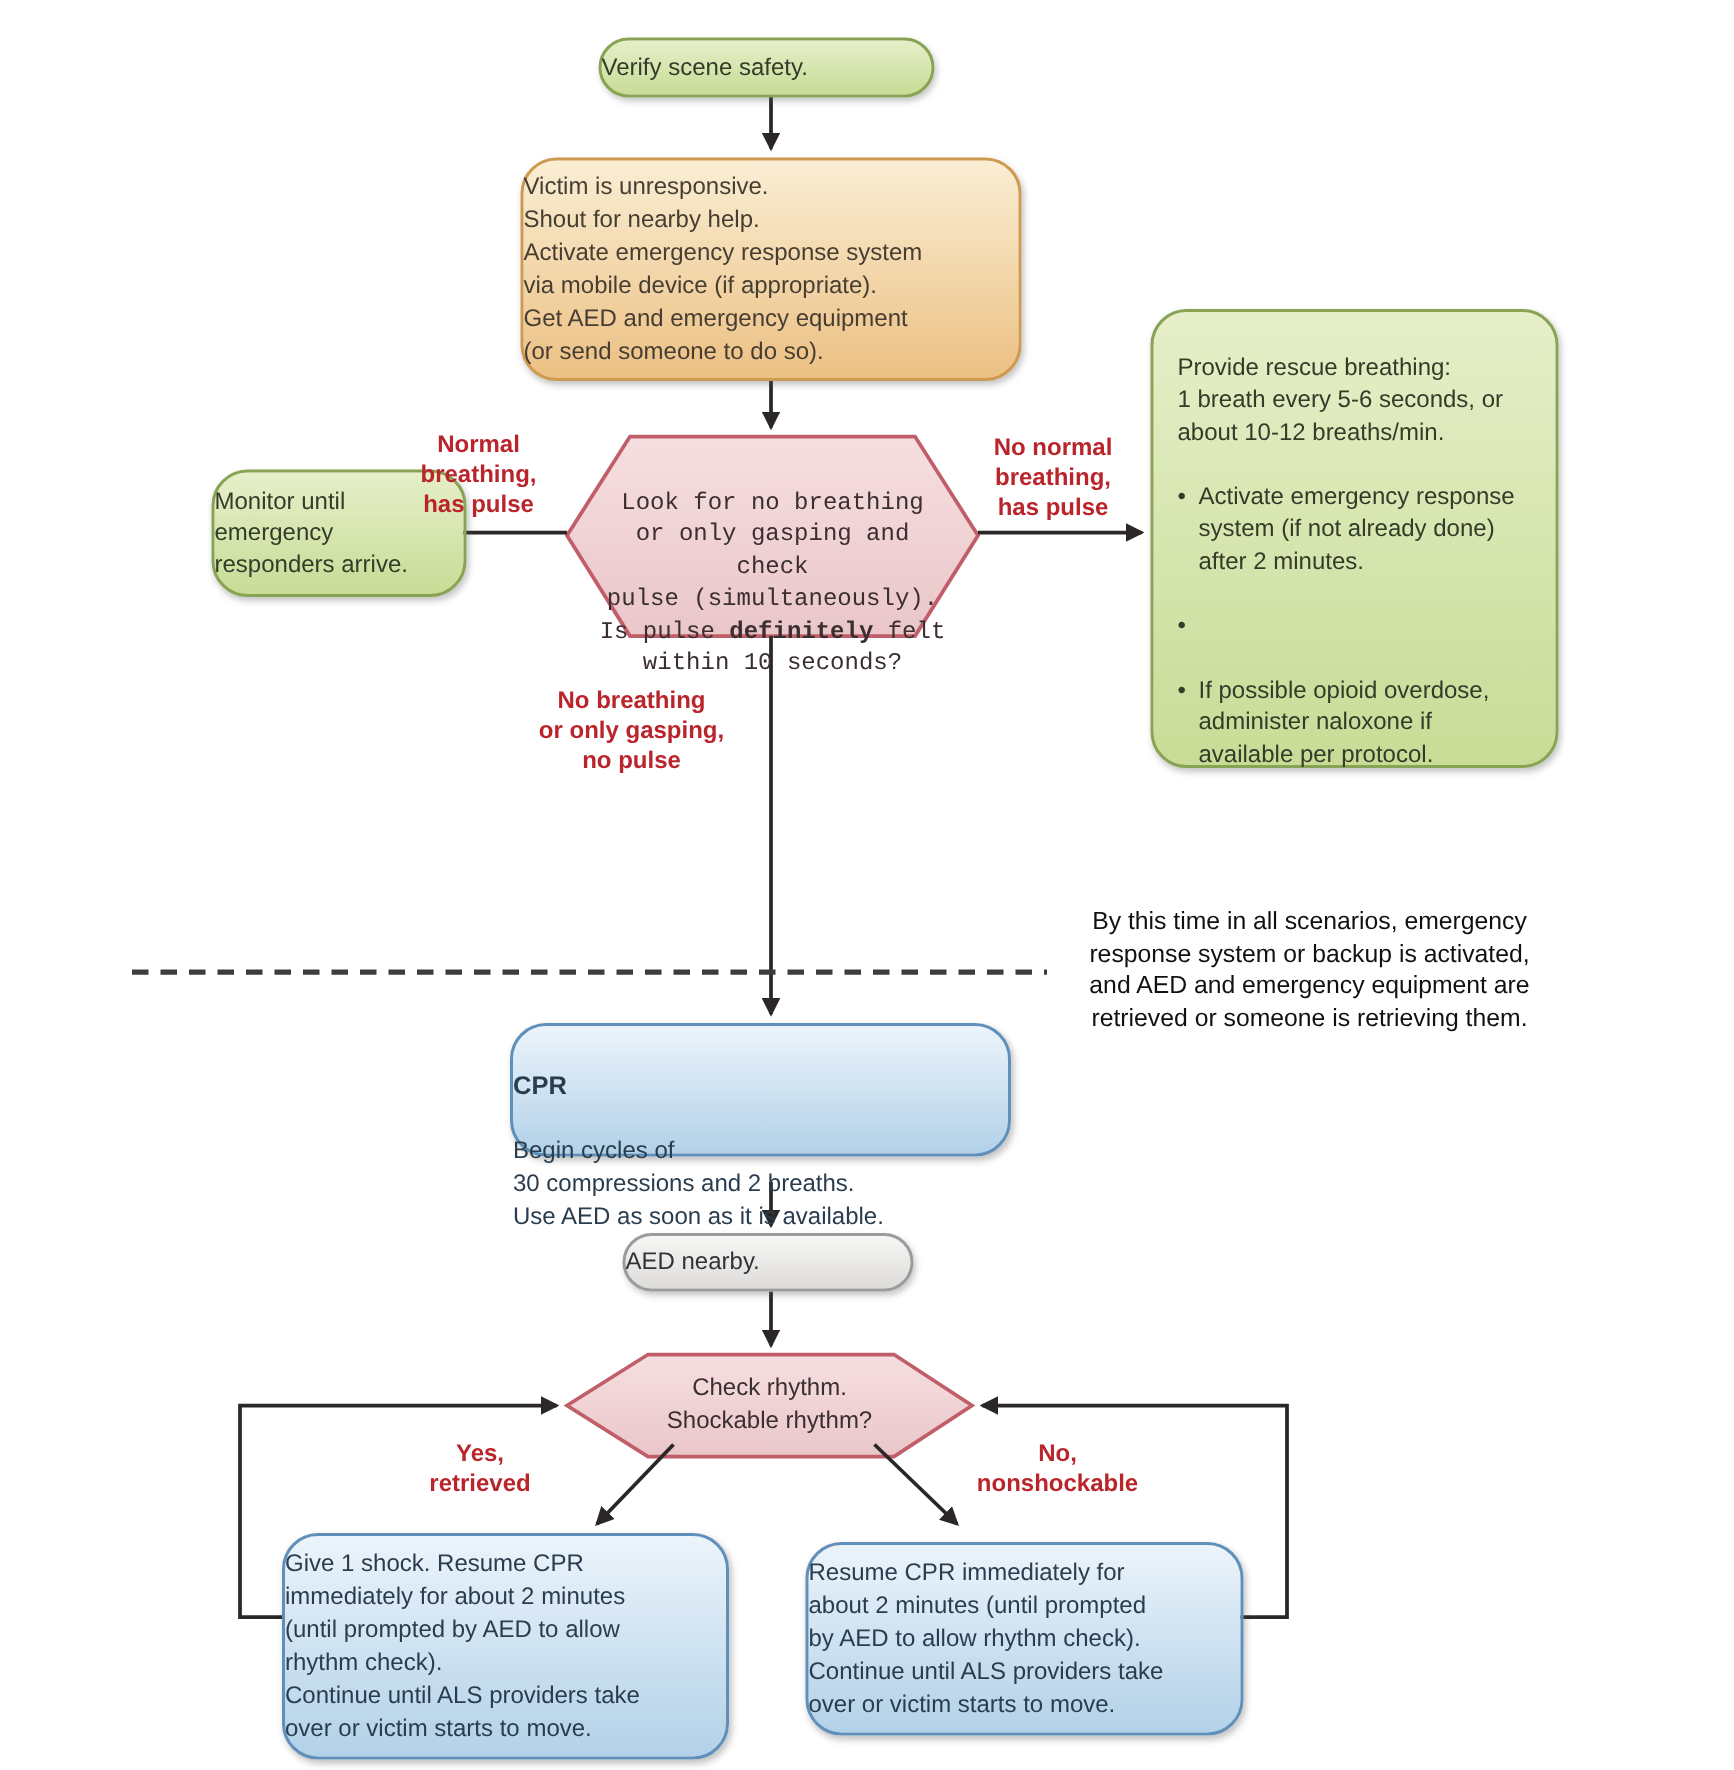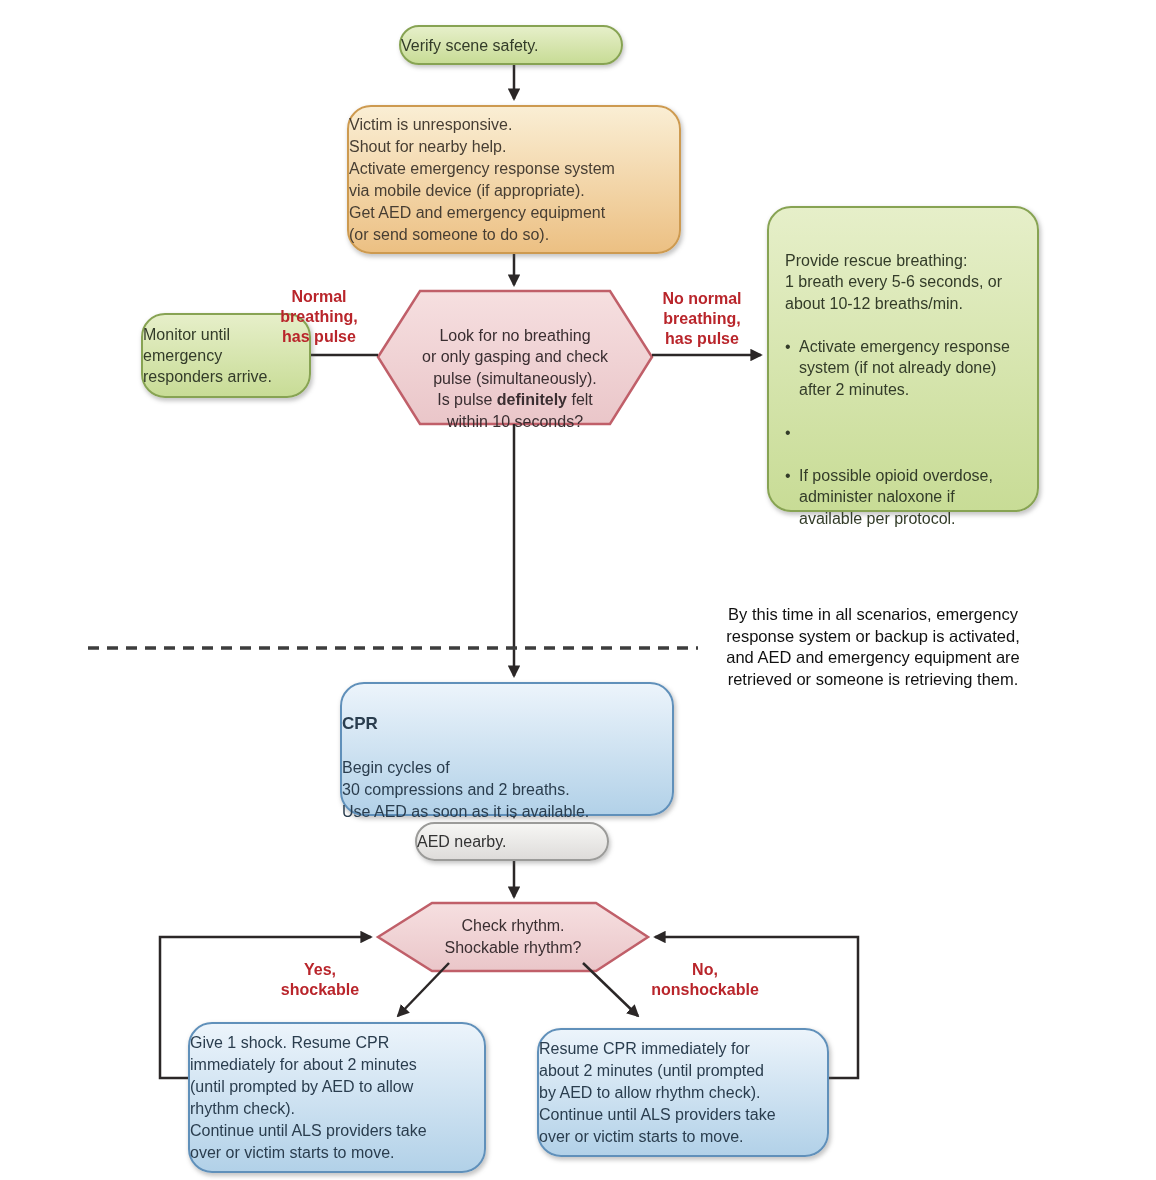--- a/index.html
+++ b/index.html
@@ -25,21 +25,21 @@
   }
   .redlabel{
     position:absolute;z-index:3;color:#b9252b;font-weight:bold;text-align:center;
     font-size:16px;line-height:20px;white-space:pre-line;
   }
   .note{
     position:absolute;z-index:3;color:#111;font-size:16.5px;line-height:21.5px;
     text-align:center;white-space:pre-line;
   }
   .cpr-title{font-weight:bold;font-size:17px;}
-  .rescue-content{padding:20px 8px 0 16px;text-align:left;line-height:21.5px;}
+  .rescue-content{padding:5px 8px 0 16px;text-align:left;line-height:21.5px;}
   .bullet-item{display:flex;text-align:left;}
   .bullet-dot{flex:none;width:14px;}
   .bullet-text{white-space:pre-line;}
   b{font-weight:bold;}
 </style>
 </head>
 <body>
 
 <div id="canvas">
 
@@ -74,21 +74,21 @@
 
   <div class="node pill green" style="left:399px;top:25px;width:224px;height:40px;line-height:37px;">Verify scene safety.</div>
 
   <div class="node rounded orange" style="left:347px;top:105px;width:334px;height:149px;padding-top:7px;line-height:22px;">Victim is unresponsive.
 Shout for nearby help.
 Activate emergency response system
 via mobile device (if appropriate).
 Get AED and emergency equipment
 (or send someone to do so).</div>
 
-  <div class="hextext" style="left:399px;top:303px;width:232px;">
+  <div class="hextext" style="left:399px;top:303px;width:232px;font-family:Liberation Mono, monospace;">
     <span>Look for no breathing
 or only gasping and check
 pulse (simultaneously).
 Is pulse </span><b>definitely</b><span> felt
 within 10 seconds?</span>
   </div>
 
   <div class="node rounded green" style="left:93px;top:313px;width:170px;height:85px;padding-top:9px;margin-left:48px;">Monitor until
 emergency
 responders arrive.</div>
@@ -107,21 +107,21 @@
       <span class="bullet-dot">•</span>
     </div>
     <div class="bullet-item">
       <span class="bullet-dot">•</span>
       <span class="bullet-text">If possible opioid overdose,
 administer naloxone if
 available per protocol.</span>
     </div>
   </div>
 
-  <div class="node rounded blue" style="left:340px;top:682px;width:334px;height:134px;padding-top:7px;line-height:22px;">
+  <div class="node rounded blue" style="left:340px;top:682px;width:334px;height:89px;padding-top:7px;line-height:22px;">
     <div class="cpr-title">CPR</div>
     <div>Begin cycles of
 30 compressions and 2 breaths.
 Use AED as soon as it is available.</div>
   </div>
 
   <div class="node pill gray" style="left:415px;top:822px;width:194px;height:39px;line-height:36px;">AED nearby.</div>
 
   <div class="hextext" style="left:413px;top:915px;width:200px;">Check rhythm.
 Shockable rhythm?</div>
@@ -140,23 +140,26 @@
 over or victim starts to move.</div>
 
   <div class="redlabel" style="left:262px;top:287px;width:114px;">Normal
 breathing,
 has pulse</div>
 
   <div class="redlabel" style="left:636px;top:289px;width:132px;">No normal
 breathing,
 has pulse</div>
 
+  <div class="redlabel" style="left:346px;top:458px;width:150px;">No breathing
+or only gasping,
+no pulse</div>
 
   <div class="redlabel" style="left:265px;top:960px;width:110px;">Yes,
-shockable</div>
+retrieved</div>
 
   <div class="redlabel" style="left:640px;top:960px;width:130px;">No,
 nonshockable</div>
 
   <div class="note" style="left:698px;top:604px;width:350px;">By this time in all scenarios, emergency
 response system or backup is activated,
 and AED and emergency equipment are
 retrieved or someone is retrieving them.</div>
 
 </div>

